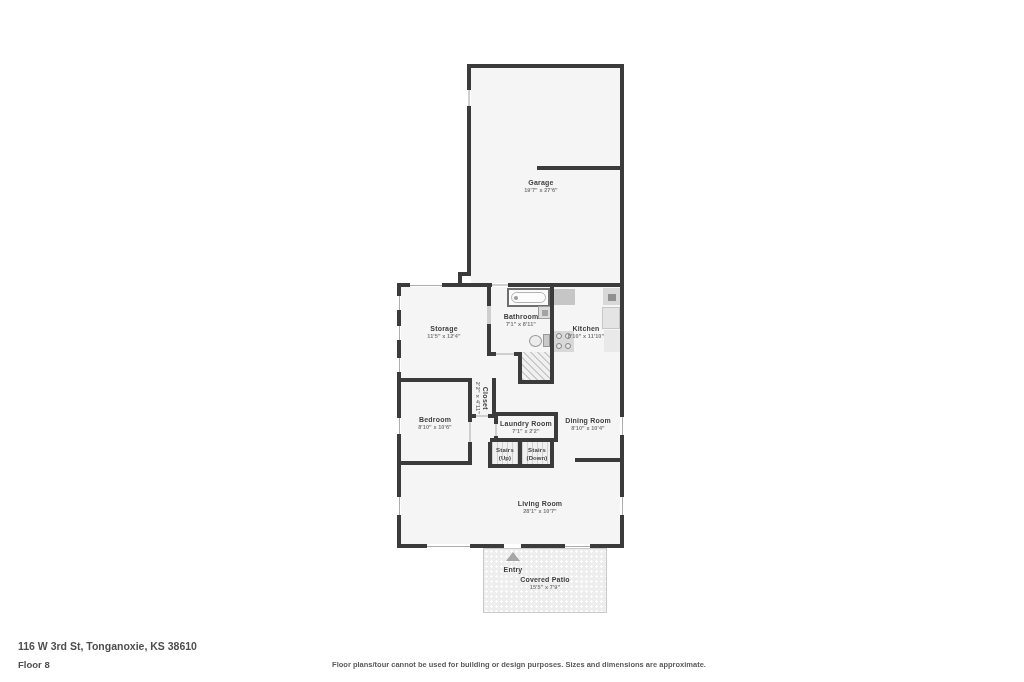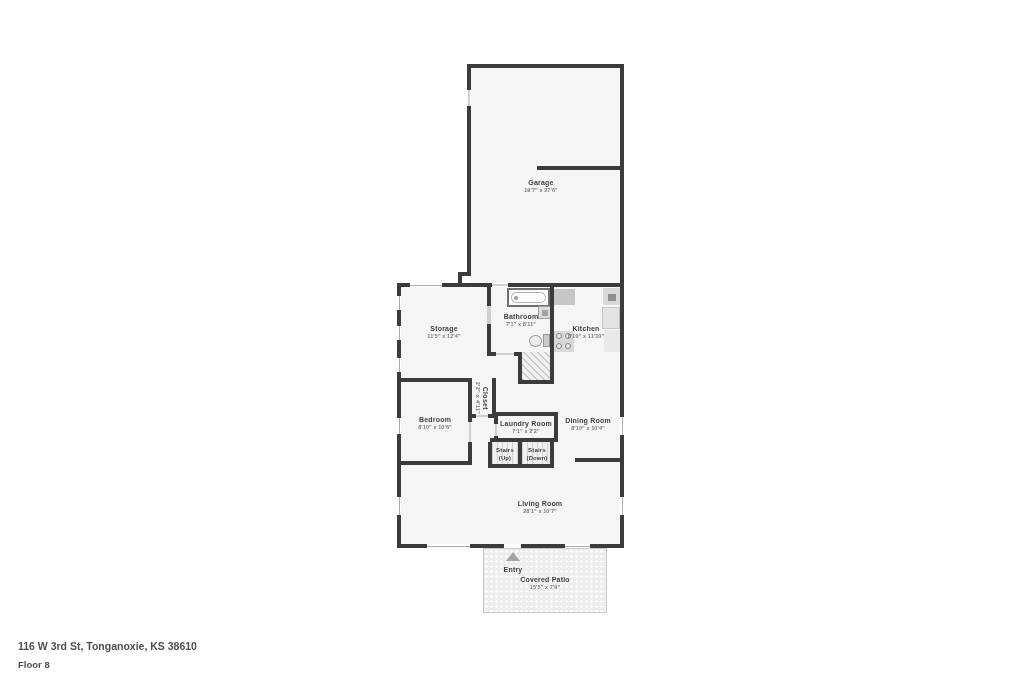--- a/index.html
+++ b/index.html
@@ -223,14 +223,15 @@
   <div class="room-label" style="left:513px;top:570px;">
     <div class="rn">Entry</div>
   </div>
   <div class="room-label" style="left:545px;top:583px;">
     <div class="rn">Covered Patio</div>
     <div class="rd">15'5" x 7'9"</div>
   </div>
 
   <div class="addr">116 W 3rd St, Tonganoxie, KS 38610</div>
   <div class="floorlbl">Floor 8</div>
+  <div class="disclaimer">Floor plans/tour cannot be used for building or design purposes. Sizes and dimensions are approximate.</div>
 
 </div>
 
 </body></html>

